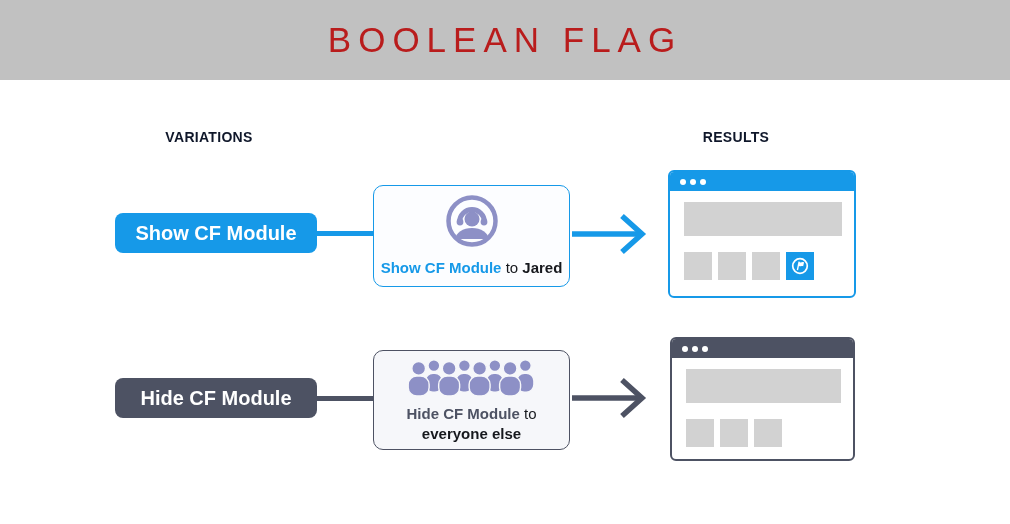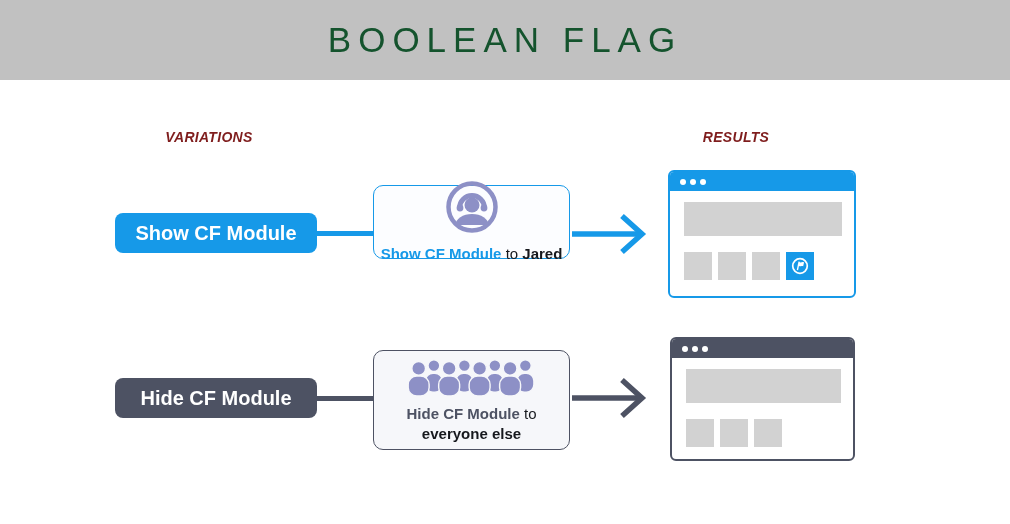--- a/index.html
+++ b/index.html
@@ -3,42 +3,42 @@
 <meta charset="utf-8">
 <style>
   html,body{margin:0;padding:0;background:#ffffff;}
   .stage{
     position:relative;width:1010px;height:524px;background:#ffffff;
     font-family:"Liberation Sans", sans-serif;overflow:hidden;
   }
   
   .banner{position:absolute;top:0;left:0;width:100%;height:80px;background:#c1c1c1;
     display:flex;align-items:center;justify-content:center;}
-  .banner h1{margin:0;color:#14532d;font-size:35px;font-weight:400;letter-spacing:7px;}
+  .banner h1{margin:0;color:#b91c1c;font-size:35px;font-weight:400;letter-spacing:7px;}
 
   
   .col-h{position:absolute;top:129px;transform:translateX(-50%);
-    font-size:14px;font-weight:700;color:#7f1d1d;letter-spacing:.3px;white-space:nowrap;font-style:italic;}
+    font-size:14px;font-weight:700;color:#0f172a;letter-spacing:.3px;white-space:nowrap;}
   .ch-variations{left:209px;} .ch-targeting{left:472px;} .ch-results{left:736px;}
 
   
   .pill{position:absolute;left:115px;width:202px;height:40px;border-radius:8px;
     color:#fff;font-weight:700;font-size:20px;display:flex;align-items:center;justify-content:center;}
   .pill-show{top:213px;background:#1699e8;}
   .pill-hide{top:378px;background:#4d5263;}
 
   
   .connector{position:absolute;left:315px;width:59px;height:5px;}
   .conn-show{top:231px;background:#1699e8;}
   .conn-hide{top:396px;background:#4d5263;}
 
   
   .rule-box{position:absolute;left:373px;width:197px;box-sizing:border-box;border-radius:10px;
     display:flex;flex-direction:column;align-items:center;justify-content:center;gap:6px;}
-  .rb-show{top:185px;height:74px;border:1.5px solid #1699e8;background:#fcfdff;}
+  .rb-show{top:185px;height:102px;border:1.5px solid #1699e8;background:#fcfdff;}
   .rb-hide{top:350px;height:100px;border:1.5px solid #4d5263;background:#f6f7fa;gap:3px;}
   .rule-text{margin:0;font-size:15px;color:#16181d;text-align:center;line-height:1.3;white-space:nowrap;}
   .bold{font-weight:700;}
   .txt-blue{color:#1699e8;}
   .txt-slate{color:#4d5263;}
 
   
   .arrow{position:absolute;left:570px;width:80px;height:44px;}
   .arrow-show{top:212px;} .arrow-hide{top:376px;}
 

